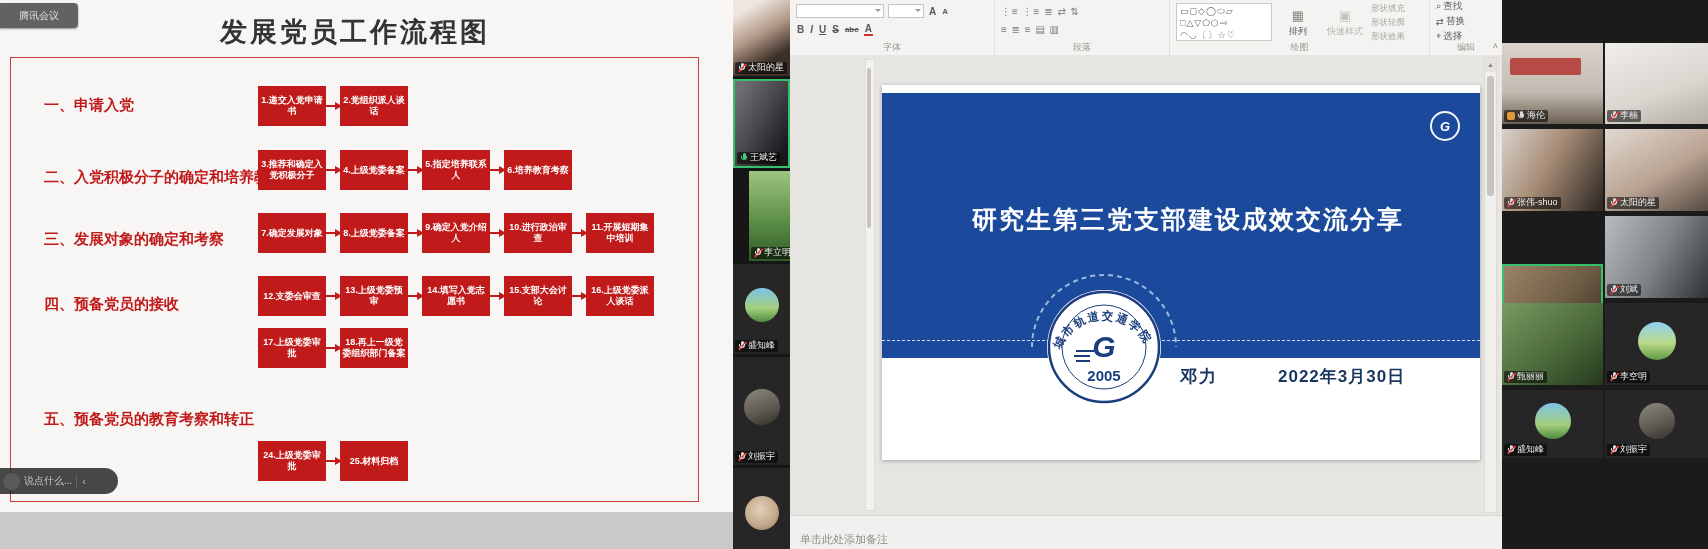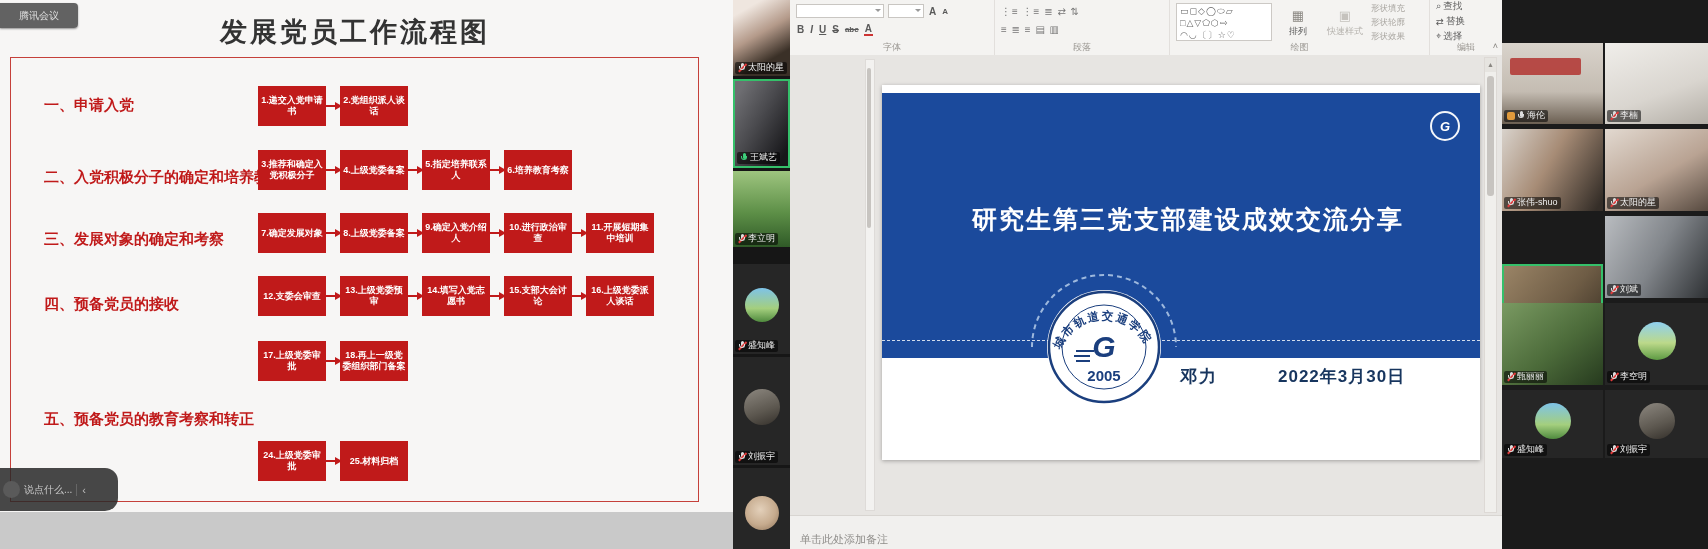--- a/index.html
+++ b/index.html
@@ -15,21 +15,21 @@
   .flow-row{position:absolute;left:258px;display:flex;align-items:center;}
   .fbox{width:68px;height:40px;background:#c01a1a;color:#fff;font-size:9px;font-weight:bold;
     line-height:1.2;display:flex;align-items:center;justify-content:center;text-align:center;
     padding:1px 2px;box-sizing:border-box;}
   .farr{width:14px;height:2px;background:#c01a1a;position:relative;flex:0 0 14px;}
   .farr::after{content:"";position:absolute;right:-2px;top:-3.5px;border-left:7px solid #c01a1a;
     border-top:4.5px solid transparent;border-bottom:4.5px solid transparent;}
   #corner-badge{position:absolute;left:0;top:3px;width:78px;height:25px;background:rgba(90,90,90,.95);
     border-radius:0 4px 4px 0;color:#ddd;font-size:10px;display:flex;align-items:center;
     justify-content:center;box-shadow:0 1px 2px rgba(0,0,0,.4);}
-  #chat-pill{position:absolute;left:0;top:468px;height:43px;width:118px;background:rgba(40,40,40,.85);
+  #chat-pill{position:absolute;left:0;top:468px;height:26px;width:118px;background:rgba(40,40,40,.85);
     border-radius:0 13px 13px 0;display:flex;align-items:center;gap:4px;padding:0 6px 0 3px;box-sizing:border-box;}
   #chat-pill .cIcon{width:17px;height:17px;border-radius:50%;background:#5a5a5a;flex:0 0 17px;}
   #chat-pill .cTxt{color:#c9c9c9;font-size:10px;white-space:nowrap;overflow:hidden;}
   #chat-pill .cArr{color:#bbb;font-size:11px;border-left:1px solid #666;padding-left:5px;}
   #share-bottom{position:absolute;left:0;top:512px;width:733px;height:37px;background:#c9c9c9;}
   
   #strip{position:absolute;left:733px;top:0;width:57px;height:549px;background:#161616;}
   .tile{position:absolute;background:#262626;overflow:hidden;box-sizing:border-box;}
   .tile.speaking{border:2px solid #35c06a;}
   .vlabel{position:absolute;left:2px;bottom:2px;display:flex;align-items:center;gap:2px;
@@ -146,21 +146,21 @@
     <div class="fbox">12.支委会审查</div>
       <div class="farr"></div>
     <div class="fbox">13.上级党委预审</div>
       <div class="farr"></div>
     <div class="fbox">14.填写入党志愿书</div>
       <div class="farr"></div>
     <div class="fbox">15.支部大会讨论</div>
       <div class="farr"></div>
     <div class="fbox">16.上级党委派人谈话</div>
   </div>
-  <div class="flow-row" style="top:341px">
+  <div class="flow-row" style="top:328px">
     <div class="fbox">17.上级党委审批</div>
       <div class="farr"></div>
     <div class="fbox">18.再上一级党委组织部门备案</div>
   </div>
   <div class="flow-row" style="top:441px">
     <div class="fbox">24.上级党委审批</div>
       <div class="farr"></div>
     <div class="fbox">25.材料归档</div>
   </div>
 
@@ -181,21 +181,21 @@
         </span>
         <span>太阳的星</span>
       </span>
   </div>
   <div class="tile ph-room-dark speaking" style="left:0;top:79px;width:57px;height:89px">
     <span class="vlabel">
         <span class="mic on"></span>
         <span>王斌艺</span>
       </span>
   </div>
-  <div class="tile ph-park" style="left:0;top:171px;width:57px;height:76px">
+  <div class="tile ph-park" style="left:16px;top:171px;width:57px;height:90px">
     <span class="vlabel">
         <span class="mic">
           <span class="slash"></span>
         </span>
         <span>李立明</span>
       </span>
   </div>
   <div class="tile" style="left:0;top:264px;width:57px;height:90px">
     <span class="avatar av-land" style="width:34px;height:34px"></span>
     <span class="vlabel">

